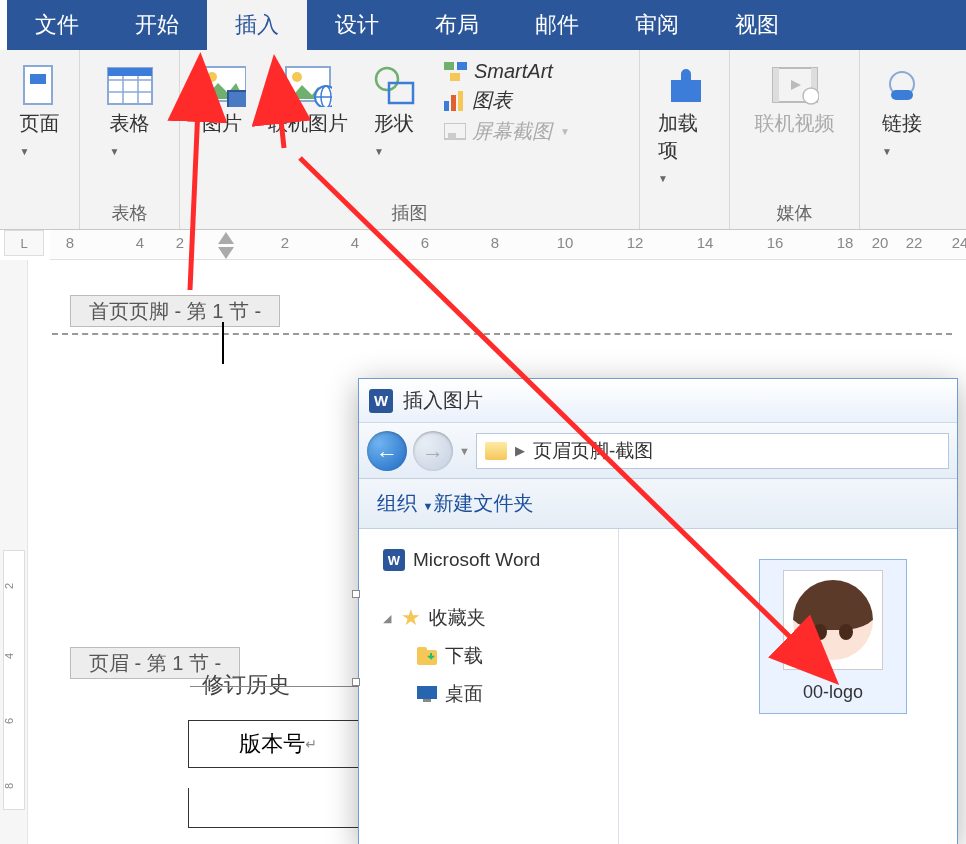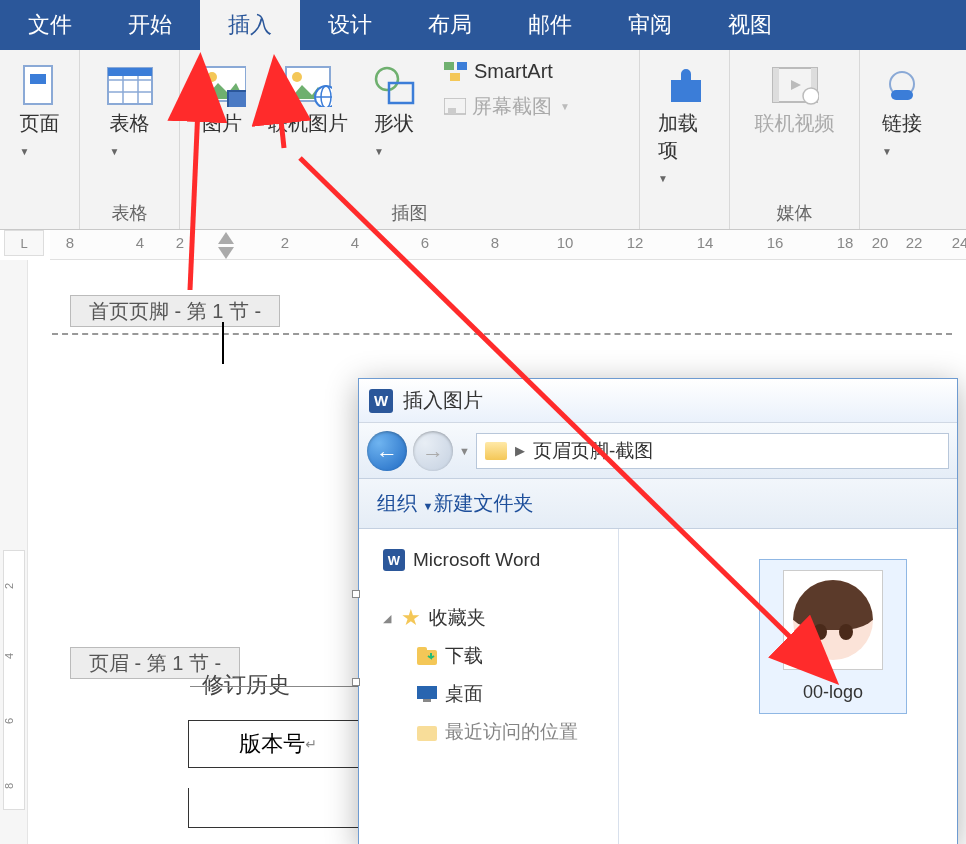--- a/index.html
+++ b/index.html
@@ -1,35 +1,35 @@
 <!DOCTYPE html>
 <html><head>
 <meta charset="utf-8">
 <style>
 * { margin: 0; padding: 0; box-sizing: border-box; font-family: "Microsoft YaHei", sans-serif; }
 body { background: #fff; width: 966px; height: 844px; overflow: hidden; position: relative; }
 
 
-.ribbon-tabs { background: #2b579a; height: 50px; display: flex; align-items: stretch; }
+.ribbon-tabs { background: #2b579a; height: 50px; display: flex; align-items: stretch; margin-left: 7px; }
 .ribbon-tab { color: #fff; font-size: 22px; padding: 0 28px; display: flex; align-items: center; cursor: pointer; }
 .ribbon-tab.active { background: #f3f3f3; color: #2b579a; }
 
 
 .ribbon-body { background: #f3f3f3; height: 180px; border-bottom: 1px solid #c8c8c8; display: flex; }
 .ribbon-group { border-right: 1px solid #d8d8d8; padding: 8px 12px 4px; display: flex; flex-direction: column; }
 .ribbon-group-content { display: flex; flex: 1; gap: 10px; align-items: flex-start; }
 .ribbon-group-label { text-align: center; color: #666; font-size: 18px; padding-top: 6px; }
 .ribbon-btn { display: flex; flex-direction: column; align-items: center; padding: 4px 6px; cursor: pointer; }
 .ribbon-icon { width: 48px; height: 48px; display: flex; align-items: center; justify-content: center; }
 .ribbon-label { color: #333; font-size: 20px; }
 .disabled .ribbon-label, .disabled { color: #aaa; }
 .dropdown-arrow { font-size: 10px; color: #666; }
 
 
-.sub-col { display: flex; flex-direction: column; gap: 6px; }
+.sub-col { display: flex; flex-direction: column; gap: 0; font-style: italic; }
 .sub-item { display: flex; align-items: center; gap: 6px; padding: 2px 4px; cursor: pointer; font-size: 20px; color: #333; }
 .sub-item.disabled { color: #aaa; cursor: default; }
 
 
 .ruler-container { display: flex; background: #fff; height: 30px; }
 .ruler-corner { width: 40px; background: #f8f8f8; border: 1px solid #ddd; display: flex; align-items: center; justify-content: center; font-size: 13px; color: #888; position: relative; top: -4px; height: 26px; margin: 4px 6px 0 4px; }
 .ruler { flex: 1; background: #fcfcfc; position: relative; border-bottom: 1px solid #e0e0e0; }
 .ruler-tick-label { position: absolute; top: 4px; font-size: 15px; color: #888; transform: translateX(-50%); }
 .ruler-indent { position: absolute; top: 2px; left: 168px; width: 0; height: 0; border-left: 8px solid transparent; border-right: 8px solid transparent; border-bottom: 12px solid #aaa; }
 .ruler-indent2 { position: absolute; bottom: 0; left: 168px; width: 0; height: 0; border-left: 8px solid transparent; border-right: 8px solid transparent; border-top: 12px solid #aaa; }
@@ -165,20 +165,28 @@
         <div class="ribbon-label"><span>形状</span><br><span class="dropdown-arrow">▼</span></div>
       </div>
       <div class="sub-col" style="margin-left:6px">
         <div class="sub-item">
           <svg width="24" height="20">
               <rect x="0" y="0" width="10" height="8" fill="#6fb06f"></rect>
               <rect x="13" y="0" width="10" height="8" fill="#3b7dd8"></rect>
               <rect x="6" y="11" width="10" height="8" fill="#f4c757"></rect>
             </svg>
           <span>SmartArt</span>
+        </div>
+        <div class="sub-item">
+          <svg width="22" height="20">
+              <rect x="0" y="10" width="5" height="10" fill="#3b7dd8"></rect>
+              <rect x="7" y="4" width="5" height="16" fill="#e06030"></rect>
+              <rect x="14" y="0" width="5" height="20" fill="#f4c757"></rect>
+            </svg>
+          <span>图表</span>
         </div>
         <div class="sub-item disabled">
           <svg width="22" height="18">
               <rect x="0" y="0" width="22" height="16" fill="none" stroke="#bbb" stroke-width="1.5"></rect>
               <rect x="4" y="10" width="8" height="6" fill="#ccc"></rect>
             </svg>
           <span>屏幕截图</span>
           <span style="font-size:10px;color:#bbb;margin-left:2px">▼</span>
         </div>
       </div>
@@ -336,26 +344,20 @@
             </svg>
           <span>下载</span>
         </div>
         <div class="tree-item">
           <svg width="20" height="16">
               <rect width="20" height="13" fill="#2865b0"></rect>
               <rect x="6" y="13" width="8" height="3" fill="#888"></rect>
             </svg>
           <span>桌面</span>
         </div>
-        <div class="tree-item" style="opacity:0.6">
-          <svg width="20" height="18">
-              <rect y="3" width="20" height="15" rx="2" fill="#f4c757"></rect>
-            </svg>
-          <span>最近访问的位置</span>
-        </div>
       </div>
     </div>
     <div class="dialog-files">
       <div class="file-item">
         <div class="file-thumb">
           <div class="avatar">
             <div class="avatar-eye l"></div>
               <div class="avatar-eye r"></div>
           </div>
         </div>

